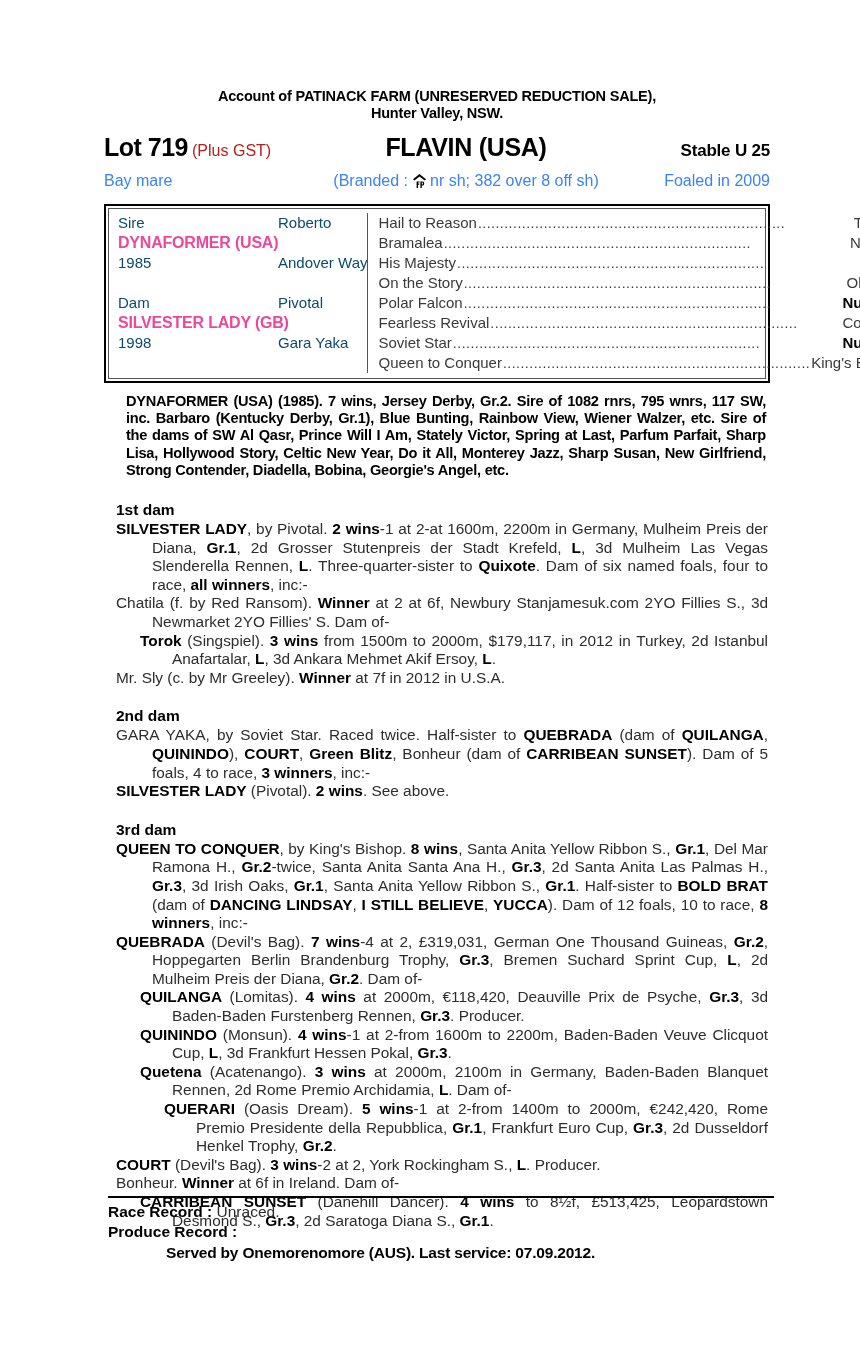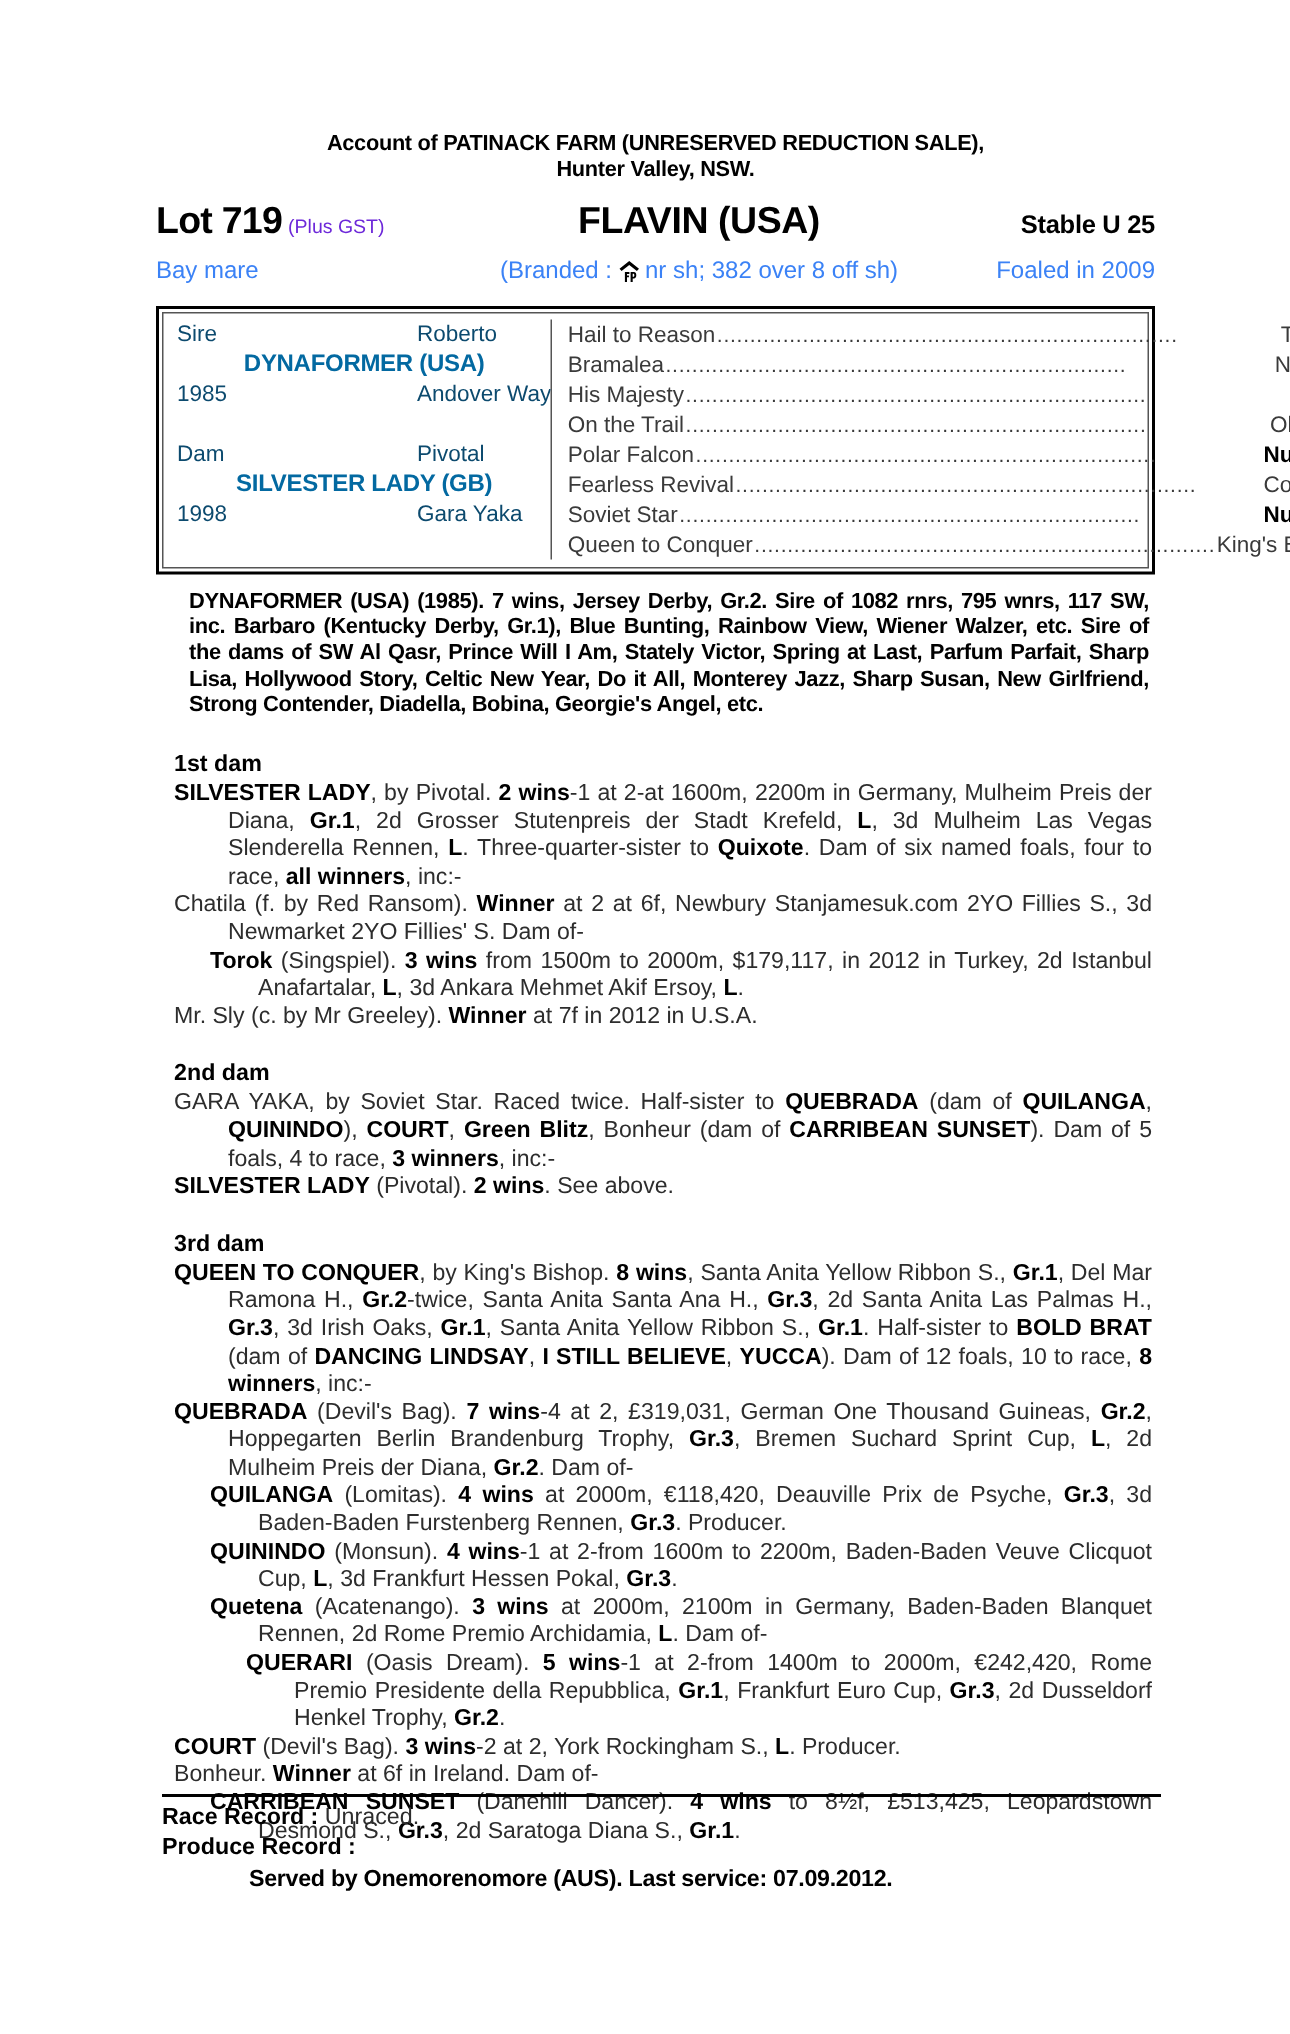--- a/index.html
+++ b/index.html
@@ -49,22 +49,22 @@
   .lot-left {
     width: 250px;
     white-space: nowrap;
   }
   .lot-number {
     font-size: 25px;
     font-weight: bold;
     letter-spacing: -0.5px;
   }
   .lot-gst {
-    font-size: 13px;
-    color: #6d28d9;
+    font-size: 16px;
+    color: #b91c1c;
     margin-left: 4px;
     margin-top: 24px;
   }
   .lot-center {
     flex: 1;
     text-align: center;
     font-size: 25px;
     font-weight: bold;
     letter-spacing: -0.3px;
     margin-left: -42px;
@@ -132,24 +132,23 @@
   .ped-line {
     height: 20px;
     line-height: 20px;
     font-size: 15px;
     color: #0c4a6e;
     white-space: nowrap;
     overflow: hidden;
   }
   .ped-line.bold {
     font-weight: bold;
-    color: #0369a1;
+    color: #ec4899;
     font-size: 16px;
     letter-spacing: -0.2px;
-    text-align: center;
   }
   .ped-cols {
     display: flex;
   }
   .ped-cols .c1 { width: 160px; }
   .ped-cols .c2 { flex: 1; }
   .ped-line.spacer { height: 20px; }
 
   .gp-row {
     display: flex;
@@ -311,21 +310,21 @@
               <div class="gp-row">
                 <span class="gp-name">Bramalea</span>
                 <span class="gp-dots">......................................................................</span>
                 <span class="gp-sire">Nashua</span>
               </div>
               <div class="gp-row">
                 <span class="gp-name">His Majesty</span>
                 <span class="gp-dots">......................................................................</span>
               </div>
               <div class="gp-row">
-                <span class="gp-name">On the Trail</span>
+                <span class="gp-name">On the Story</span>
                 <span class="gp-dots">......................................................................</span>
                 <span class="gp-sire">Olympia</span>
               </div>
               <div class="gp-row">
                 <span class="gp-name">Polar Falcon</span>
                 <span class="gp-dots">......................................................................</span>
                 <span class="gp-sire bold">Nureyev</span>
               </div>
               <div class="gp-row">
                 <span class="gp-name">Fearless Revival</span>

